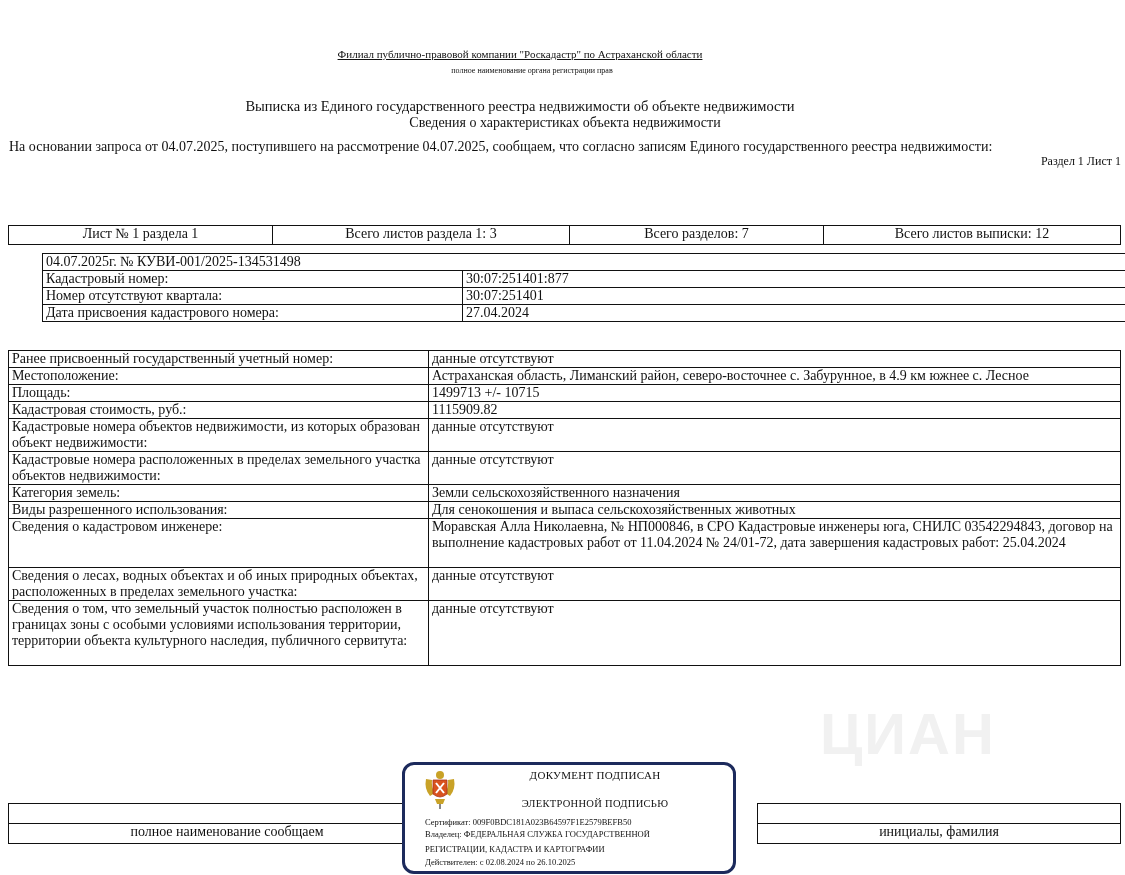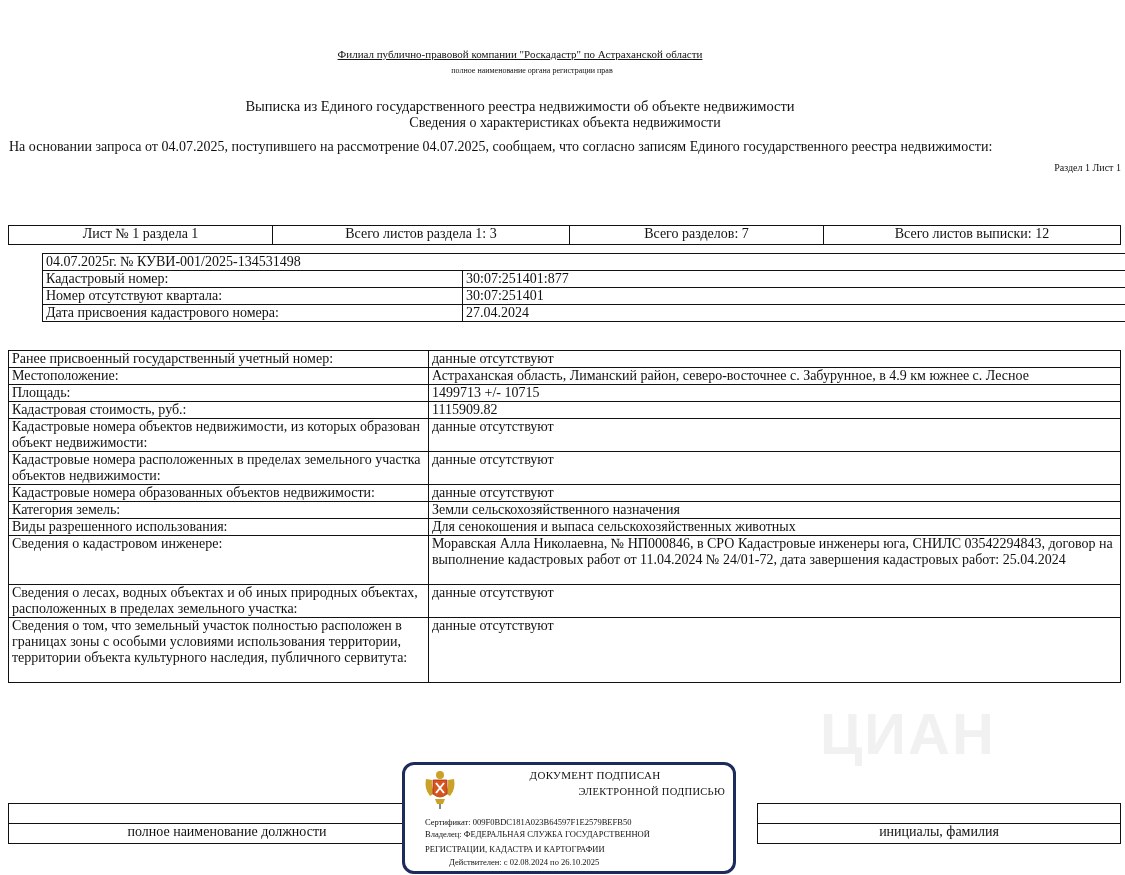--- a/index.html
+++ b/index.html
@@ -11,21 +11,21 @@
     }
     .abs { position: absolute; }
     .org-title {
       left: 0; width: 1040px; top: 48px; font-size: 11px; text-align: center;
       text-decoration: underline;
     }
     .org-sub { left: 0; width: 1040px; top: 66px; font-size: 8px; text-align: center; margin-left: 12px; }
     .extract-title { left: 0; width: 1040px; top: 78px; font-size: 14.5px; text-align: center; margin-top: 20px; }
     .section-title { left: 0; width: 1130px; top: 115px; font-size: 14px; text-align: center; }
     .intro { left: 9px; top: 139px; font-size: 14px; }
-    .page-ref { right: 4px; top: 162px; font-size: 10px; }
+    .page-ref { right: 4px; top: 154px; font-size: 12px; }
 
     table.grid { position: absolute; border-collapse: collapse; }
     table.grid td {
       border: 1.5px solid #111;
       padding: 0 3px;
       font-size: 14px;
       line-height: 16px;
       vertical-align: top;
     }
     .t-type { left: 8px; top: 180px; width: 1113px; }
@@ -46,25 +46,25 @@
       letter-spacing: 2px;
     }
 
     .stamp {
       left: 402px; top: 762px; width: 328px; height: 106px;
       border: 3px solid #1c2a5c; border-radius: 12px; background: #ffffff;
       font-family: "Liberation Serif", serif;
     }
     .stamp .emblem { position: absolute; left: 18px; top: 4px; width: 34px; height: 40px; }
     .stamp .s-title1 { position: absolute; left: 60px; width: 260px; top: 4px; font-size: 11px; text-align: center; letter-spacing: 0.3px; }
-    .stamp .s-title2 { position: absolute; left: 60px; width: 260px; top: 21px; font-size: 10.5px; text-align: right; letter-spacing: 0.3px; }
+    .stamp .s-title2 { position: absolute; left: 60px; width: 260px; top: 33px; font-size: 10.5px; text-align: center; letter-spacing: 0.3px; }
     .stamp .s-line { position: absolute; left: 20px; top: 52px; font-size: 8.5px; white-space: nowrap; }
     .stamp .s-line2 { position: absolute; left: 20px; top: 63px; font-size: 8.5px; white-space: nowrap; }
     .stamp .s-line3 { position: absolute; left: 20px; top: 79px; font-size: 8.5px; white-space: nowrap; }
-    .stamp .s-line4 { position: absolute; left: 20px; top: 92px; font-size: 8.5px; white-space: nowrap; margin-left: 24px; }
+    .stamp .s-line4 { position: absolute; left: 20px; top: 92px; font-size: 8.5px; white-space: nowrap; }
   </style>
 </head>
 <body>
 
 <div class="abs org-title">Филиал публично-правовой компании "Роскадастр" по Астраханской области</div>
 <div class="abs org-sub">полное наименование органа регистрации прав</div>
 <div class="abs extract-title">Выписка из Единого государственного реестра недвижимости об объекте недвижимости</div>
 <div class="abs section-title">Сведения о характеристиках объекта недвижимости</div>
 <div class="abs intro">На  основании запроса от 04.07.2025, поступившего на рассмотрение 04.07.2025, сообщаем, что согласно записям Единого государственного реестра недвижимости:</div>
 <div class="abs page-ref">Раздел 1 Лист 1</div>
@@ -125,24 +125,20 @@
   </tr>
   <tr>
     <td class="lbl" style="height:32px">Кадастровые номера объектов недвижимости, из которых образован объект недвижимости:</td>
     <td>данные отсутствуют</td>
   </tr>
   <tr>
     <td class="lbl" style="height:32px">Кадастровые номера расположенных в пределах земельного участка объектов недвижимости:</td>
     <td>данные отсутствуют</td>
   </tr>
   <tr>
-    <td class="lbl">Кадастровые номера образованных объектов недвижимости:</td>
-    <td>данные отсутствуют</td>
-  </tr>
-  <tr>
     <td class="lbl">Категория земель:</td>
     <td>Земли сельскохозяйственного назначения</td>
   </tr>
   <tr>
     <td class="lbl">Виды разрешенного использования:</td>
     <td>Для сенокошения и выпаса сельскохозяйственных животных</td>
   </tr>
   <tr>
     <td class="lbl" style="height:48px">Сведения о кадастровом инженере:</td>
     <td>Моравская Алла Николаевна, № НП000846, в СРО Кадастровые инженеры юга, СНИЛС 03542294843, договор на выполнение кадастровых работ от 11.04.2024 № 24/01-72, дата завершения кадастровых работ: 25.04.2024</td>
@@ -161,21 +157,21 @@
 <div class="abs watermark">ЦИАН</div>
 
 <table class="grid t-sign">
   <tbody>
       <tr>
     <td style="width:430px"></td>
     <td style="width:305px;border-top:none;border-bottom:none"></td>
     <td></td>
   </tr>
   <tr>
-    <td>полное наименование должности</td>
+    <td>полное наименование сообщаем</td>
     <td style="border-top:none;border-bottom:none"></td>
     <td>инициалы, фамилия</td>
   </tr>
 </tbody>
   </table>
 
 <div class="abs stamp">
   <svg class="emblem" viewBox="0 0 34 40">
     <path d="M3 10 Q1 20 7 27 L12 24 Q8 18 9 11 Z" fill="#c9a227"></path>
     <path d="M31 10 Q33 20 27 27 L22 24 Q26 18 25 11 Z" fill="#c9a227"></path>

